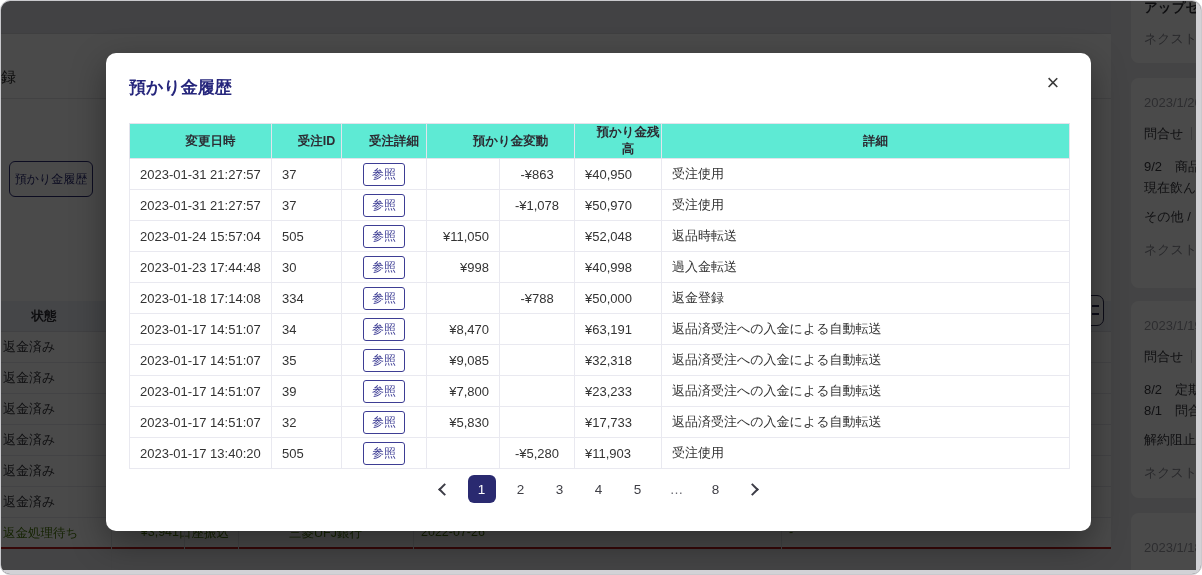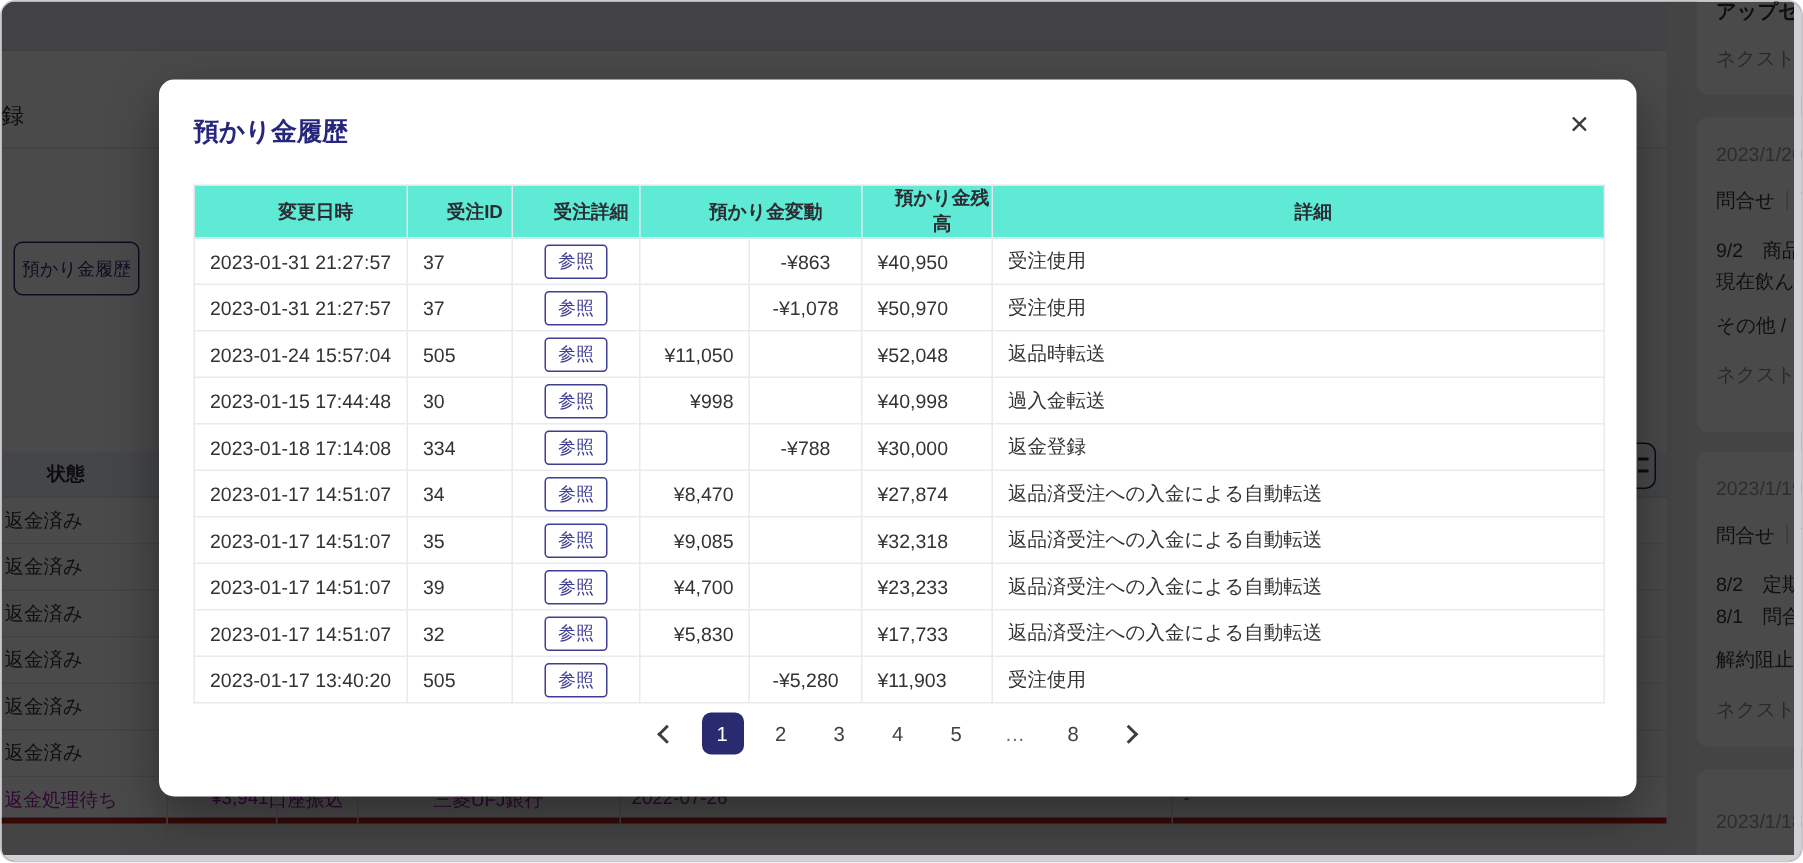--- a/index.html
+++ b/index.html
@@ -12,21 +12,21 @@
   .page-topbar { position:absolute; left:0; top:0; width:1110px; height:33px; background:#e4e4e9; border-bottom:1px solid #d8d8dd; }
   .page-panel { position:absolute; left:0; top:33px; width:1110px; height:514px; background:#ffffff; }
   .frag-char { position:absolute; left:0; top:34px; font-size:15px; color:#333; }
   .hr1 { position:absolute; left:0; top:64px; width:1110px; border-top:1px solid #e3e3e6; }
   .bg-deposit-btn { position:absolute; left:8px; top:127px; width:84px; height:36px; background:#fff;
       border:1px solid #2c2c74; border-radius:6px; color:#2c2c74; font-size:12px; }
   .status-table { position:absolute; left:0; top:267px; width:1110px; }
   .st-header { height:31px; background:#eef0f8; border-bottom:1px solid #dfe0e8; display:flex; align-items:center; }
   .st-header span { display:inline-block; width:86px; text-align:center; font-size:12.5px; font-weight:bold; color:#2f2f35; }
   .st-row { height:31px; border-bottom:1px solid #e8e8ec; display:flex; align-items:center; padding-left:2px; font-size:13px; color:#36363c; }
-  .st-bottom { position:relative; height:31px; border-bottom:4px solid #b91c1c; font-size:12.5px; color:#a21caf; }
+  .st-bottom { position:relative; height:31px; border-bottom:2px solid #b91c1c; font-size:12.5px; color:#4d7c0f; }
   .st-bottom span { position:absolute; top:7px; white-space:nowrap; }
   .sb-status { left:2px; }
   .sb-amount { left:112px; width:66px; text-align:right; }
   .sb-method { left:178px; }
   .sb-bank   { left:237px; width:175px; text-align:center; }
   .sb-date   { left:420px; }
   .sb-note   { left:788px; }
   .st-vline { position:absolute; top:0; width:0; border-left:1px solid #e6e6ea; }
   .v110 { left:110px; height:280px; }
   .bv { position:absolute; top:0; height:31px; width:0; border-left:1px solid #e6e6ea; }
@@ -230,60 +230,60 @@
         <tr>
           <td class="c-date">2023-01-24 15:57:04</td>
           <td class="c-id">505</td>
           <td class="c-ref"><button class="ref-btn">参照</button></td>
           <td class="c-pos">¥11,050</td>
           <td class="c-neg"></td>
           <td class="c-bal">¥52,048</td>
           <td class="c-det">返品時転送</td>
         </tr>
         <tr>
-          <td class="c-date">2023-01-15 17:44:48</td>
+          <td class="c-date">2023-01-23 17:44:48</td>
           <td class="c-id">30</td>
           <td class="c-ref"><button class="ref-btn">参照</button></td>
           <td class="c-pos">¥998</td>
           <td class="c-neg"></td>
           <td class="c-bal">¥40,998</td>
           <td class="c-det">過入金転送</td>
         </tr>
         <tr>
           <td class="c-date">2023-01-18 17:14:08</td>
           <td class="c-id">334</td>
           <td class="c-ref"><button class="ref-btn">参照</button></td>
           <td class="c-pos"></td>
           <td class="c-neg">-¥788</td>
-          <td class="c-bal">¥30,000</td>
+          <td class="c-bal">¥50,000</td>
           <td class="c-det">返金登録</td>
         </tr>
         <tr>
           <td class="c-date">2023-01-17 14:51:07</td>
           <td class="c-id">34</td>
           <td class="c-ref"><button class="ref-btn">参照</button></td>
           <td class="c-pos">¥8,470</td>
           <td class="c-neg"></td>
-          <td class="c-bal">¥27,874</td>
+          <td class="c-bal">¥63,191</td>
           <td class="c-det">返品済受注への入金による自動転送</td>
         </tr>
         <tr>
           <td class="c-date">2023-01-17 14:51:07</td>
           <td class="c-id">35</td>
           <td class="c-ref"><button class="ref-btn">参照</button></td>
           <td class="c-pos">¥9,085</td>
           <td class="c-neg"></td>
           <td class="c-bal">¥32,318</td>
           <td class="c-det">返品済受注への入金による自動転送</td>
         </tr>
         <tr>
           <td class="c-date">2023-01-17 14:51:07</td>
           <td class="c-id">39</td>
           <td class="c-ref"><button class="ref-btn">参照</button></td>
-          <td class="c-pos">¥4,700</td>
+          <td class="c-pos">¥7,800</td>
           <td class="c-neg"></td>
           <td class="c-bal">¥23,233</td>
           <td class="c-det">返品済受注への入金による自動転送</td>
         </tr>
         <tr>
           <td class="c-date">2023-01-17 14:51:07</td>
           <td class="c-id">32</td>
           <td class="c-ref"><button class="ref-btn">参照</button></td>
           <td class="c-pos">¥5,830</td>
           <td class="c-neg"></td>

